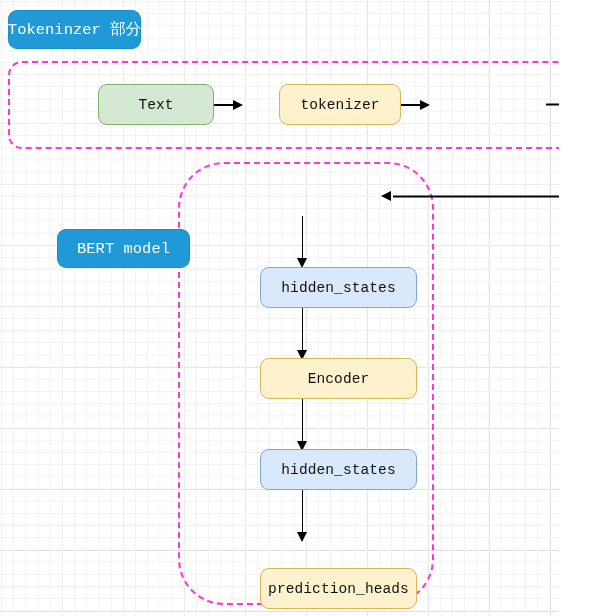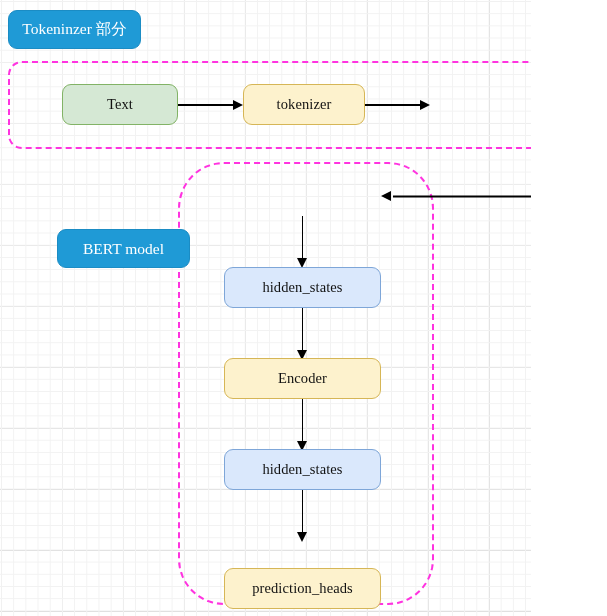--- a/index.html
+++ b/index.html
@@ -13,37 +13,39 @@
     height: 616px;
     overflow: hidden;
     background-color: #ffffff;
     background-image:
       linear-gradient(to right, #f2f2f2 1px, transparent 1px),
       linear-gradient(to bottom, #f2f2f2 1px, transparent 1px),
       linear-gradient(to right, #d9d9d9 1px, transparent 1px),
       linear-gradient(to bottom, #d9d9d9 1px, transparent 1px);
     background-size: 12.2px 12.2px, 12.2px 12.2px, 61px 61px, 61px 61px;
     background-position: 1px 1px, 1px 1px, 1px 1px, 1px 1px;
-    font-family: Liberation Serif, serif;
+    font-family: Liberation Mono, monospace;
+    padding-left: 28px;
   }
 
   
   .node {
     position: absolute;
     box-sizing: border-box;
     border-width: 1.4px;
     border-style: solid;
     border-radius: 9px;
     display: flex;
     align-items: center;
     justify-content: center;
     font-size: 14.5px;
     color: #111111;
     letter-spacing: 0.1px;
     white-space: nowrap;
+    margin-left: 36px;
   }
   .node.green  { background: #d5e8d4; border-color: #82b366; }
   .node.yellow { background: #fdf2cd; border-color: #d6b656; }
   .node.red    { background: #f5cecc; border-color: #b85450; }
   .node.blue   { background: #dae8fc; border-color: #7ea6d8; }
 
   
   .pill {
     position: absolute;
     box-sizing: border-box;

